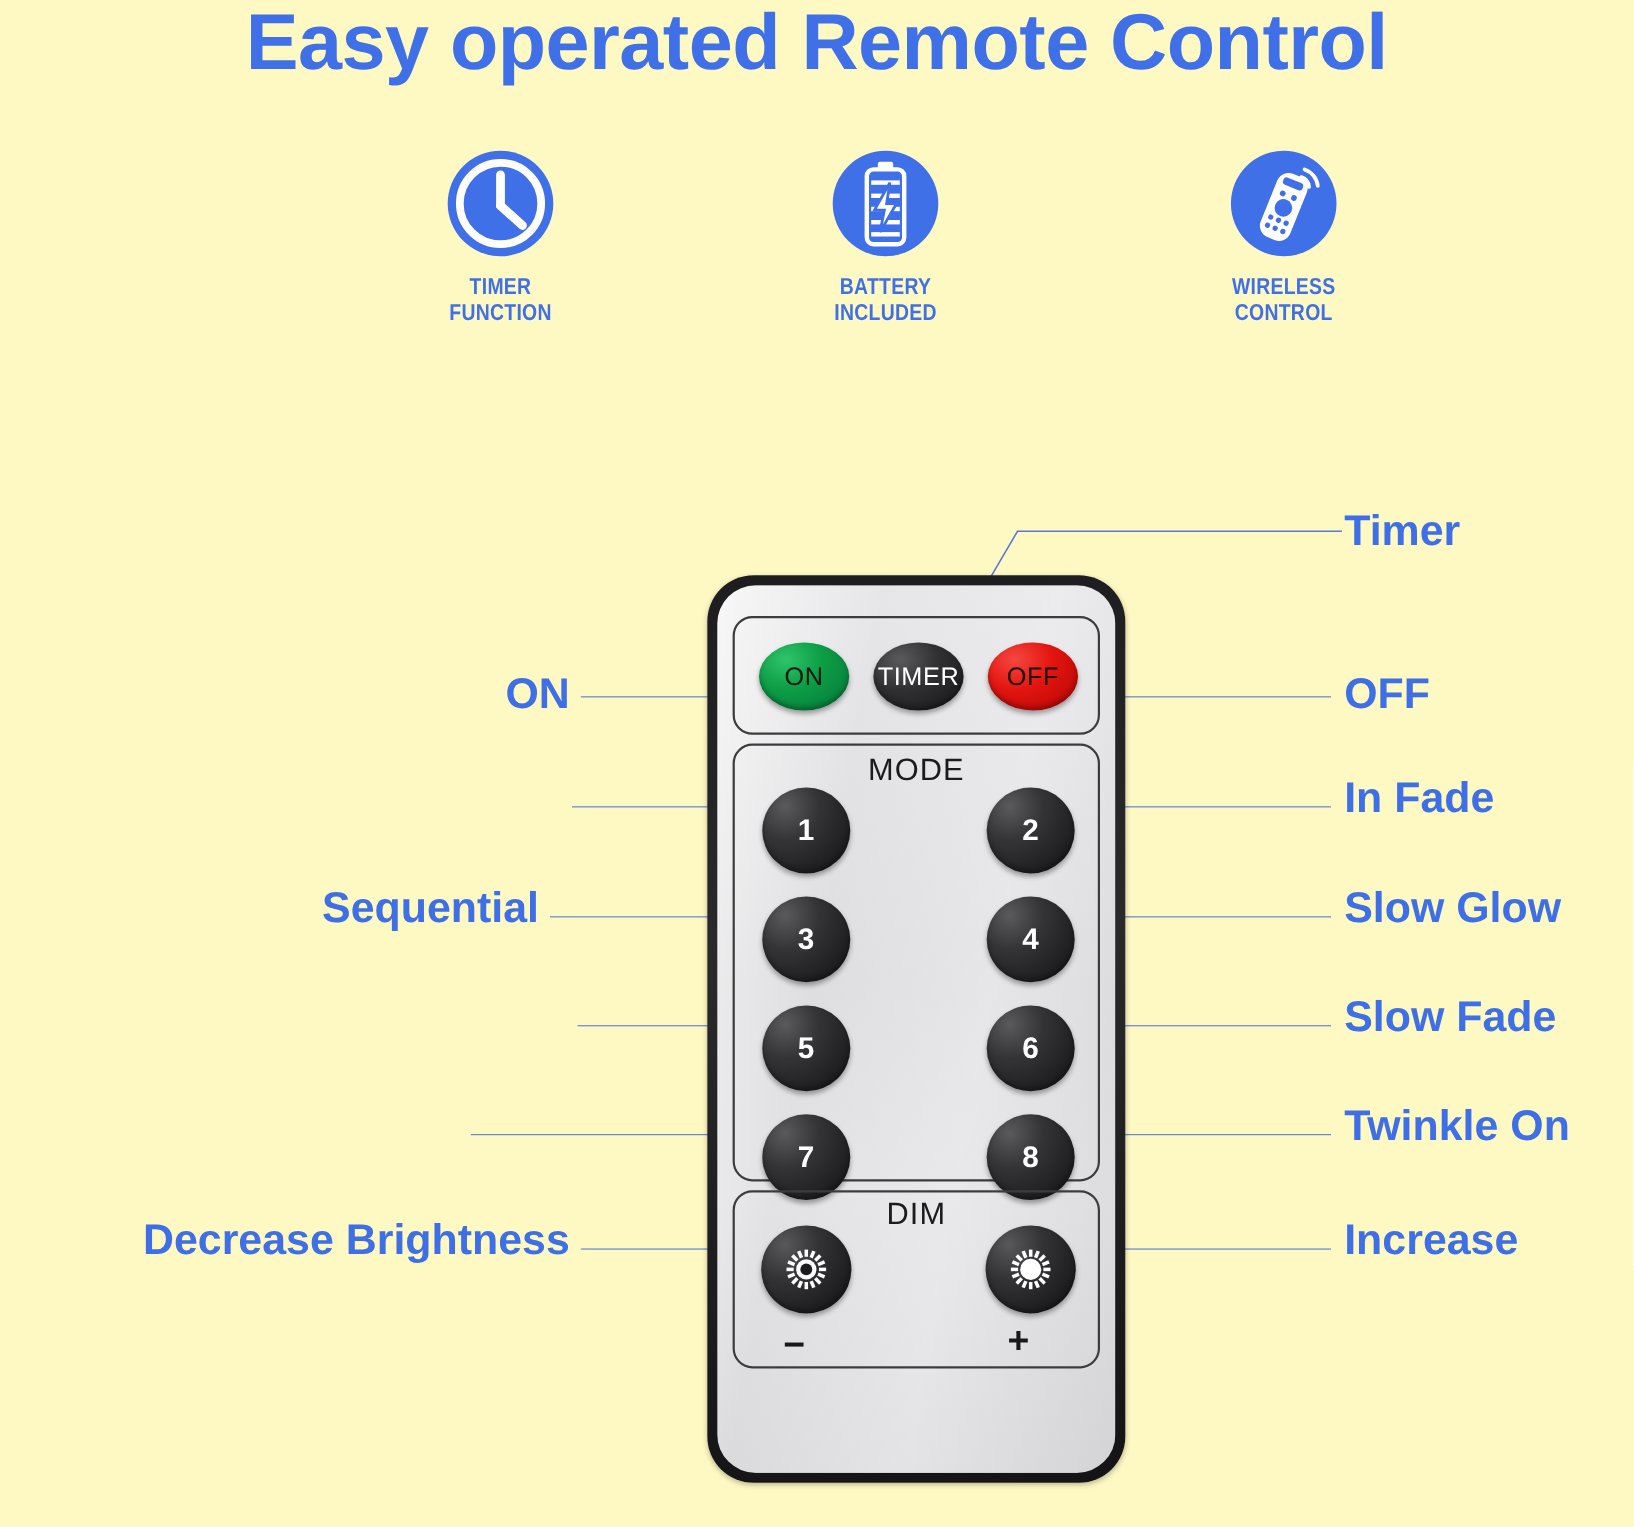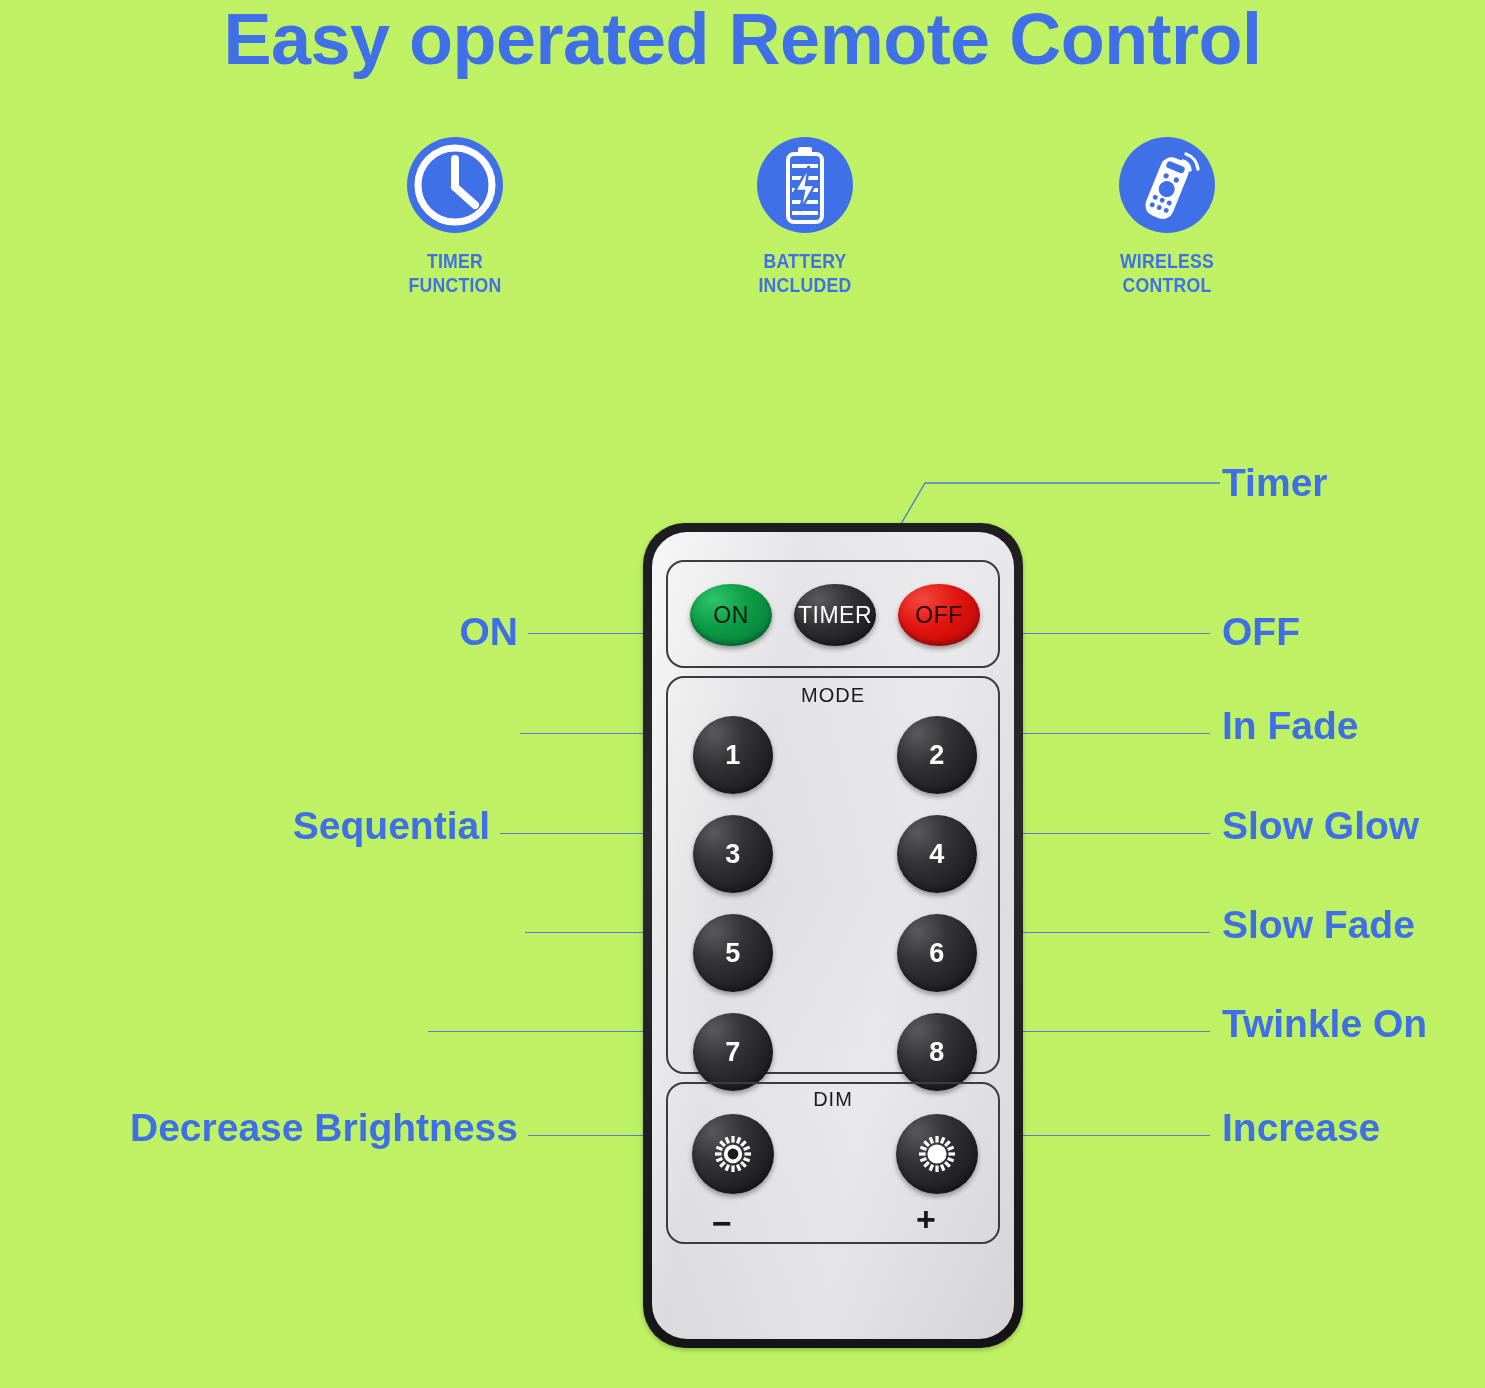--- a/index.html
+++ b/index.html
@@ -2,21 +2,21 @@
 <html><head>
 <meta charset="utf-8">
 <style>
   * { box-sizing: border-box; margin: 0; padding: 0; }
   html, body {
     width: 1485px; height: 1388px;
     background: #ffffff;
     font-family: "Liberation Sans", sans-serif;
     overflow: hidden;
   }
-  #page { position: relative; width: 1485px; height: 1388px; background: #bef264; }
+  #page { position: relative; width: 1485px; height: 1388px; background: #fef9c3; }
 
   
   .headline {
     position: absolute; left: 0; top: 2px; width: 1485px;
     text-align: center;
     font-size: 72px; font-weight: bold; letter-spacing: -0.5px;
     color: #4070e8; line-height: 1.05; white-space: nowrap;
   }
 
   
@@ -53,21 +53,21 @@
     position: absolute;
     border: 2px solid #3c3c3e;
     border-radius: 18px;
   }
   .panel-top    { left: 14px; top: 28px;  width: 334px; height: 108px; }
   .panel-mode   { left: 14px; top: 144px; width: 334px; height: 398px; }
   .panel-dim    { left: 14px; top: 550px; width: 334px; height: 162px; }
 
   .panel-title {
     position: absolute; left: 0; width: 100%; text-align: center;
-    font-size: 20px; color: #1b1b1d; letter-spacing: 1px;
+    font-size: 28px; color: #1b1b1d; letter-spacing: 1px;
     font-family: "Liberation Sans", sans-serif;
   }
   .t-mode { top: 6px; }
   .t-dim  { top: 4px; text-align: center; }
 
   
   .btn {
     position: absolute;
     width: 82px; height: 62px;
     border-radius: 50%;

